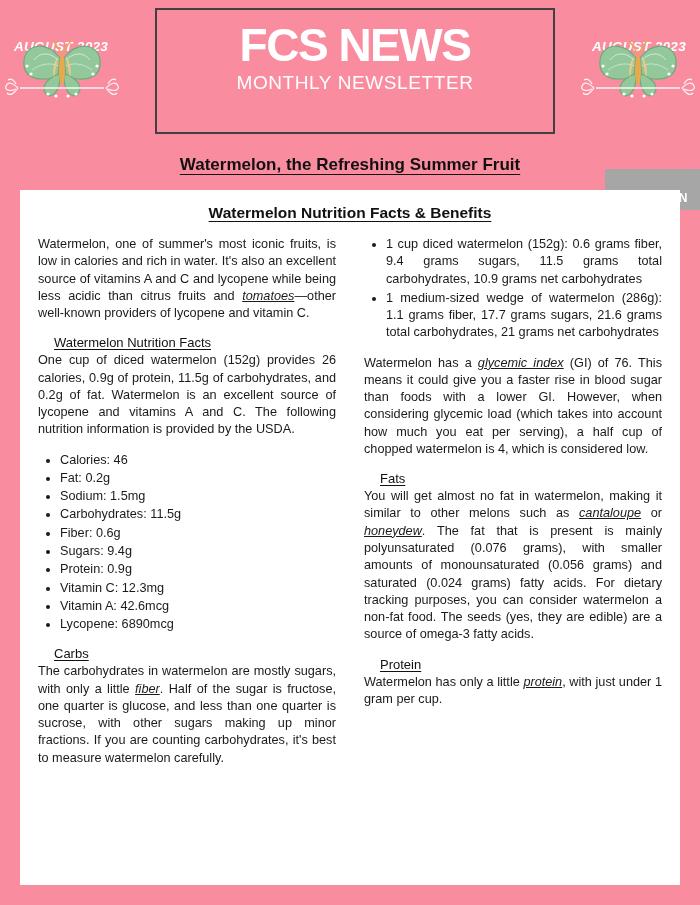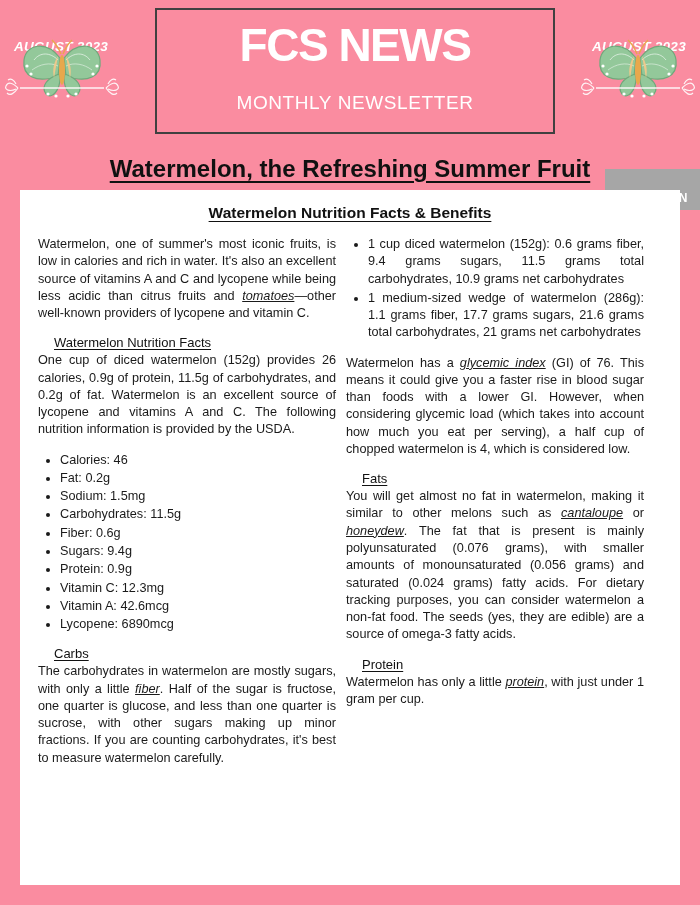--- a/index.html
+++ b/index.html
@@ -56,35 +56,35 @@
   }
   .masthead-title {
     margin-top: 12px;
     font-size: 46px;
     font-weight: bold;
     color: #ffffff;
     letter-spacing: -1.5px;
     line-height: 1;
   }
   .masthead-sub {
-    margin-top: 24px;
+    margin-top: 4px;
     font-size: 19px;
     color: #ffffff;
     letter-spacing: 0.6px;
     font-weight: 300;
   }
 
   
   .article-title {
     position: absolute;
     top: 155px;
     left: 0;
     width: 700px;
     text-align: center;
-    font-size: 24px;
+    font-size: 17px;
     font-weight: bold;
     color: #111111;
     text-decoration: underline;
     text-underline-offset: 4px;
   }
   .badge {
     position: absolute;
     top: 169px;
     right: 0;
     background: #A6A6A6;
@@ -109,21 +109,21 @@
     text-align: center;
     font-size: 15.5px;
     font-weight: bold;
     color: #111111;
     text-decoration: underline;
     text-underline-offset: 3px;
     margin: 0 0 14px 0;
   }
   .columns {
     display: flex;
-    gap: 10px;
+    gap: 28px;
   }
   .col { width: 298px; }
 
   p.body {
     margin: 0 0 13px 0;
     font-size: 12.7px;
     line-height: 1.36;
     color: #1a1a1a;
     text-align: justify;
   }

